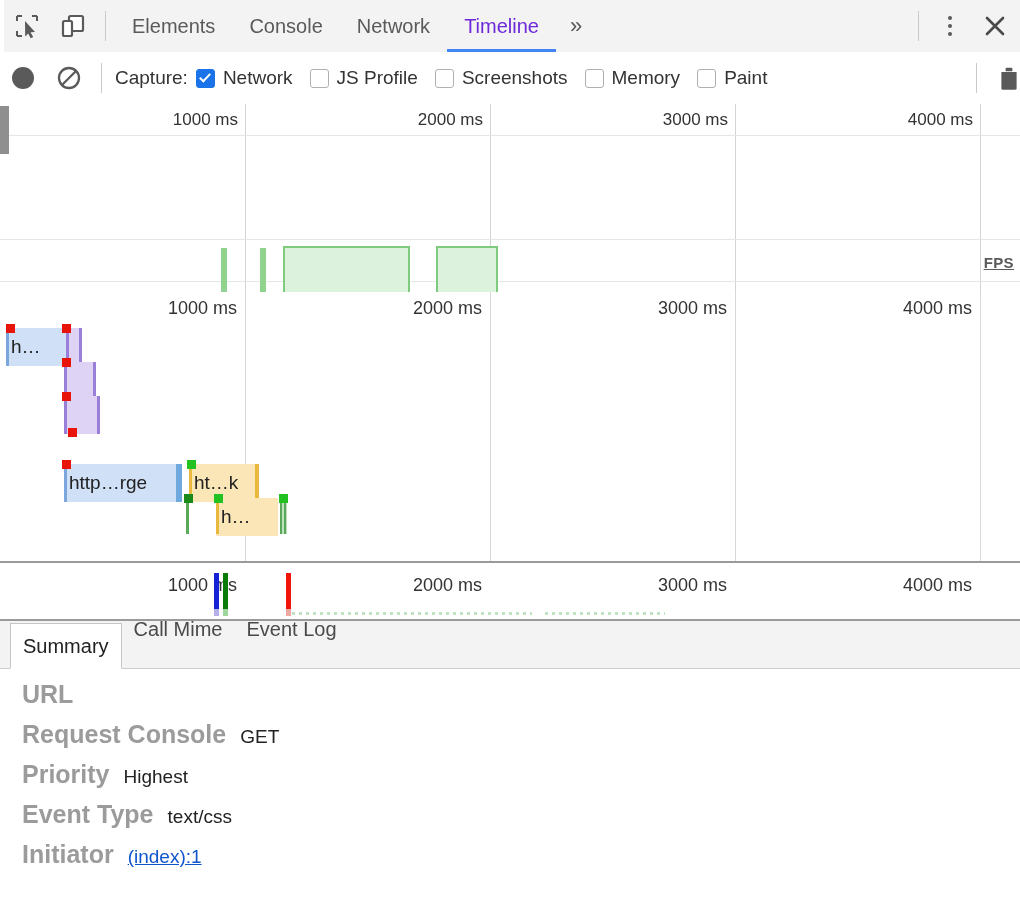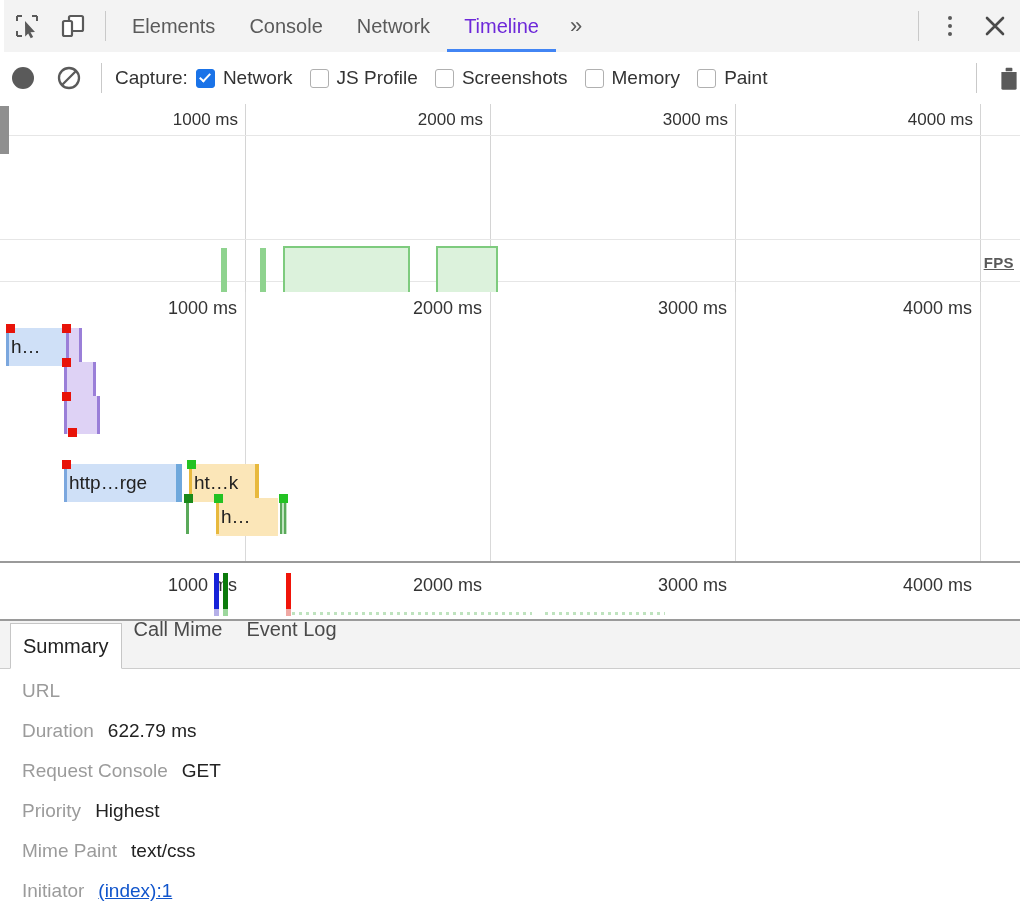--- a/index.html
+++ b/index.html
@@ -161,21 +161,21 @@
     height: 46px; display: flex; align-items: center; padding: 16px 12px;
     font-size: 20px; color: #4a4a4a; cursor: pointer; white-space: nowrap;
   }
   .sum-tab.active {
     background: #fff; color: #222;
     border: 1px solid #c6c6c6; border-bottom: 1px solid #fff;
     margin-bottom: -1px; box-sizing: border-box;
   }
   .sum-body { position: absolute; left: 0; top: 49px; width: 1020px; padding-top: 10px; }
   .sum-row { display: flex; align-items: baseline; height: 40px; padding-left: 22px; }
-  .sum-key { font-size: 19px; color: #9b9b9b; white-space: nowrap; }
+  .sum-key { font-size: 25px; color: #9b9b9b; white-space: nowrap; font-weight: bold; }
   .sum-val { font-size: 19px; color: #222; margin-left: 14px; white-space: nowrap; }
   .sum-val.link { color: #1155cc; text-decoration: underline; cursor: pointer; }
 </style>
 </head>
 <body>
 
 <div id="app">
 
   <div class="devtools-tabbar">
     <div class="tb-icon-btn" title="Inspect">
@@ -376,33 +376,29 @@
       <div class="sum-tab active">Summary</div>
       <div class="sum-tab">Call Mime</div>
       <div class="sum-tab">Event Log</div>
     </div>
 
     <div class="sum-body">
       <div class="sum-row">
         <span class="sum-key">URL</span>
       </div>
       <div class="sum-row">
-        <span class="sum-key">Duration</span>
-        <span class="sum-val">622.79 ms</span>
-      </div>
-      <div class="sum-row">
         <span class="sum-key">Request Console</span>
         <span class="sum-val">GET</span>
       </div>
       <div class="sum-row">
         <span class="sum-key">Priority</span>
         <span class="sum-val">Highest</span>
       </div>
       <div class="sum-row">
-        <span class="sum-key">Mime Paint</span>
+        <span class="sum-key">Event Type</span>
         <span class="sum-val">text/css</span>
       </div>
       <div class="sum-row">
         <span class="sum-key">Initiator</span>
         <span class="sum-val link">(index):1</span>
       </div>
     </div>
   </div>
 
 </div>

